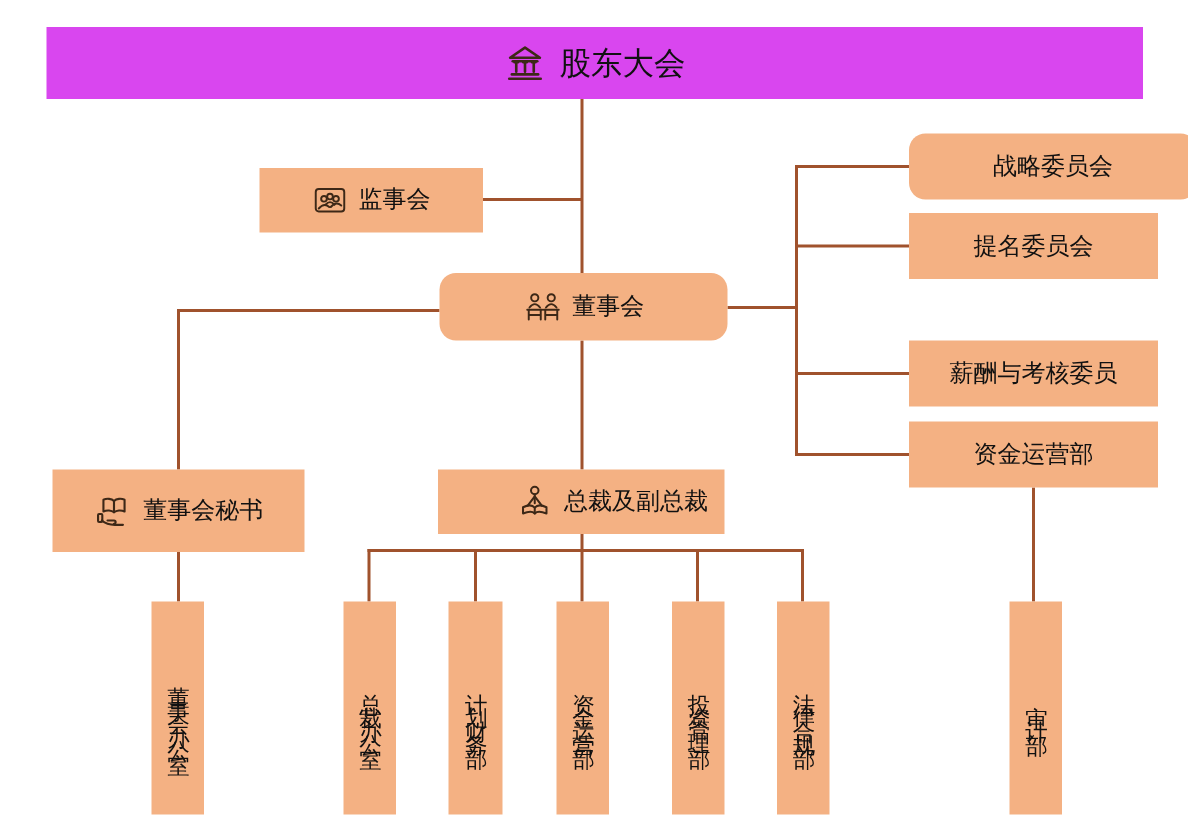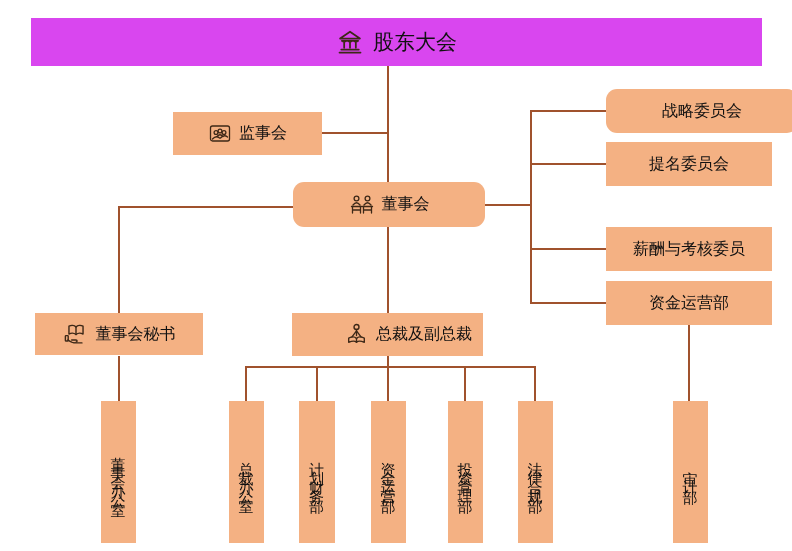--- a/index.html
+++ b/index.html
@@ -137,21 +137,21 @@
   <div class="node plain-node" style="left:606px; top:142px; width:166px; height:44px;align-items:center;">
     <span class="nodetext">提名委员会</span>
   </div>
   <div class="node plain-node" style="left:606px; top:227px; width:166px; height:44px;">
     <span class="nodetext">薪酬与考核委员</span>
   </div>
   <div class="node plain-node" style="left:606px; top:281px; width:166px; height:44px;">
     <span class="nodetext">资金运营部</span>
   </div>
 
-  <div class="node label-node" style="left:35px; top:313px; width:168px; height:42px;">
+  <div class="node label-node" style="left:35px; top:313px; width:168px; height:55px;">
     <span class="icon">
       <svg width="26" height="26" viewBox="0 0 24 24" fill="none" stroke="#3D2817" stroke-width="1.3" stroke-linejoin="round" stroke-linecap="round">
         <path d="M12 5.5 C10.5 4 7.5 3.8 5.5 4.8 V12 C7.5 11 10.5 11.2 12 12.5 C13.5 11.2 16.5 11 18.5 12 V4.8 C16.5 3.8 13.5 4 12 5.5 Z"></path>
         <line x1="12" y1="5.5" x2="12" y2="12.5"></line>
         <path d="M4.5 17.5 c2.5 2.2 5 2.7 8 2.7 h5"></path>
         <path d="M8 17.5 h4 q1 0 1 1 t-1 1"></path>
         <rect x="2.2" y="13.5" width="2.6" height="5" rx="0.6"></rect>
       </svg>
     </span>
     <span class="nodetext">董事会秘书</span>

